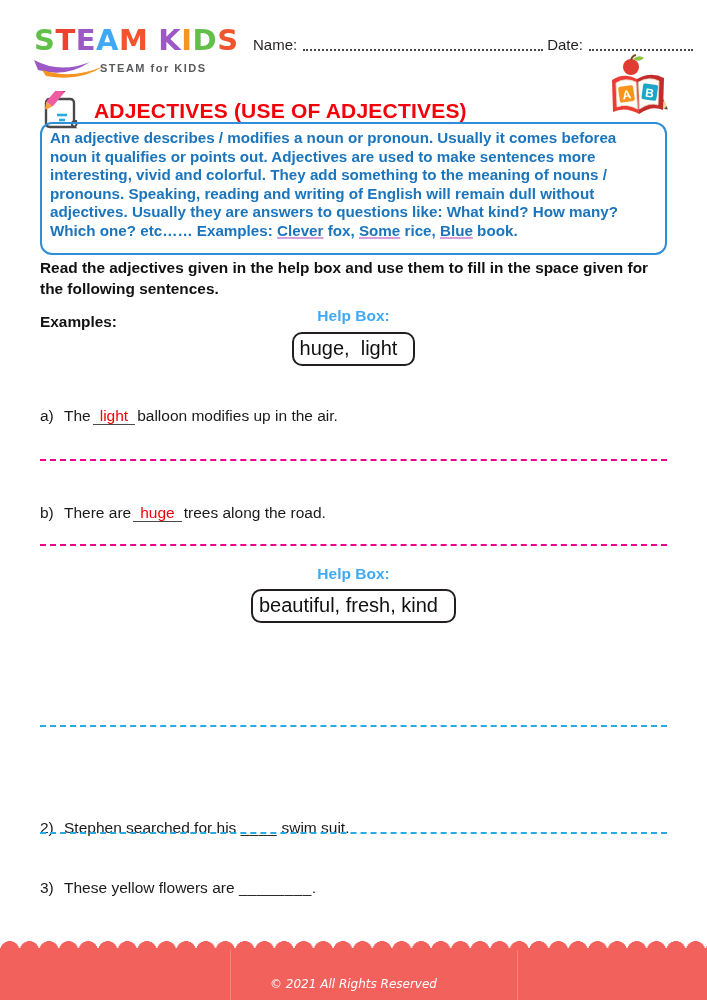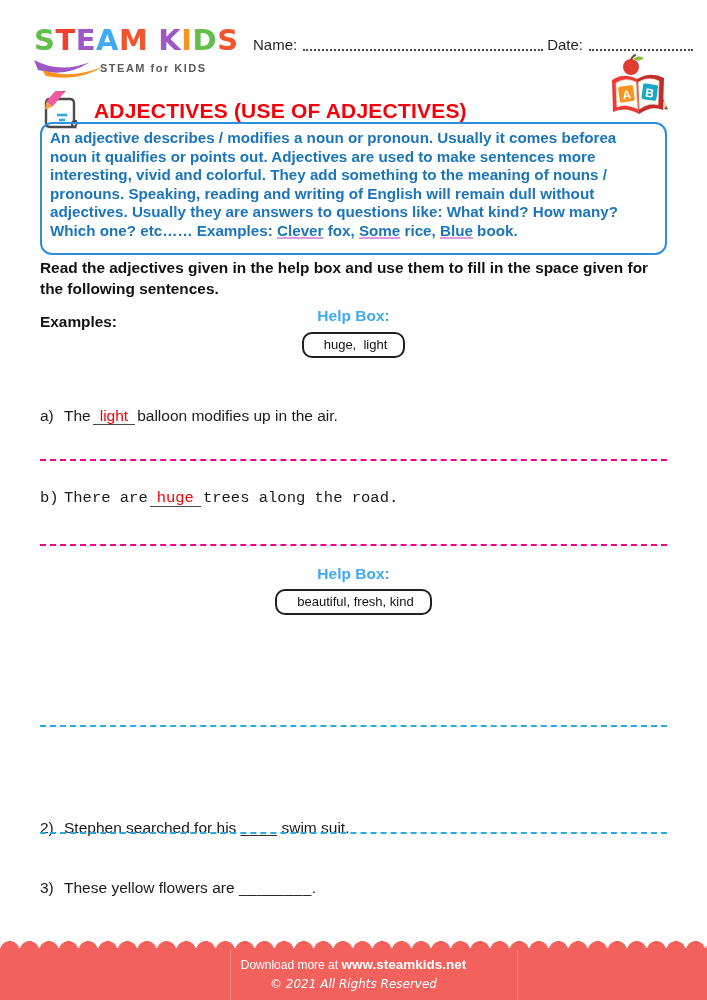--- a/index.html
+++ b/index.html
@@ -35,28 +35,28 @@
   .instruction { position:absolute; left:40px; top:258px; width:632px; font-weight:bold; font-size:15.4px; line-height:20.5px; color:#111; }
   .examples-label { position:absolute; left:40px; top:313px; font-weight:bold; font-size:15.4px; color:#111; }
 
   
   .helpbox-label { position:absolute; left:0; width:707px; text-align:center; color:#3FA9F5; font-size:15.5px; font-weight:600; }
   .hb1-label { top:307px; }
   .hb2-label { top:565px; }
   .helpbox { position:absolute; left:0; width:707px; text-align:center; }
   .hb1-box { top:332px; }
   .hb2-box { top:589px; }
-  .helpbox .box { display:inline-block; border:2px solid #231F20; border-radius:10px; padding:3px 16px 4px 20px; font-size:13px; color:#111; background:#fff; white-space:pre; }
+  .helpbox .box { display:inline-block; border:2px solid #231F20; border-radius:10px; padding:3px 16px 4px 6px; font-size:20px; color:#111; background:#fff; white-space:pre; }
 
   
   .sentence { position:absolute; left:40px; font-size:15.5px; color:#1a1a1a; white-space:nowrap; }
   .sentence .prefix { display:inline-block; width:24px; }
   .answer { display:inline-block; color:#F40009; border-bottom:1.6px solid #4a4a4a; padding:0 7px; margin:0 2px; line-height:1.05; }
   .blank { letter-spacing:0.5px; }
-  .ex-a { top:407px; } .ex-b { top:489px;font-family:Liberation Mono, monospace; }
+  .ex-a { top:407px; } .ex-b { top:504px; }
   .q-1 { top:663px; } .q-2 { top:771px;margin-top:48px; } .q-3 { top:879px; }
 
   .sep { position:absolute; left:40px; width:627px; border-top:2.5px dashed; }
   .sep.pink { border-color:#EC008C; }
   .sep.blue { border-color:#29ABE2; }
   .sep-p1 { top:459px; } .sep-p2 { top:544px; }
   .sep-b1 { top:725px; } .sep-b2 { top:832px; }
 
   
   .footer { position:absolute; left:0; right:0; bottom:0; height:50px; background:#F2615C; color:#fff; text-align:center; }
@@ -170,19 +170,16 @@
   <div class="sep blue sep-b2"></div>
 
   <div class="sentence q-3">
     <span class="prefix">3)</span><span>These yellow flowers are</span>&nbsp;<span class="blank">________</span><span>.</span>
   </div>
 
   <div class="footer-scallops"></div>
   <div class="footer">
     <div class="footer-divider" style="left:230px"></div>
     <div class="footer-divider" style="left:517px"></div>
-    <div class="footer-line1">
-      <span>Download more at </span><span class="site">www.steamkids.net</span>
-    </div>
     <div class="footer-line2">© 2021 All Rights Reserved</div>
   </div>
 
 </div>
 
 </body></html>

